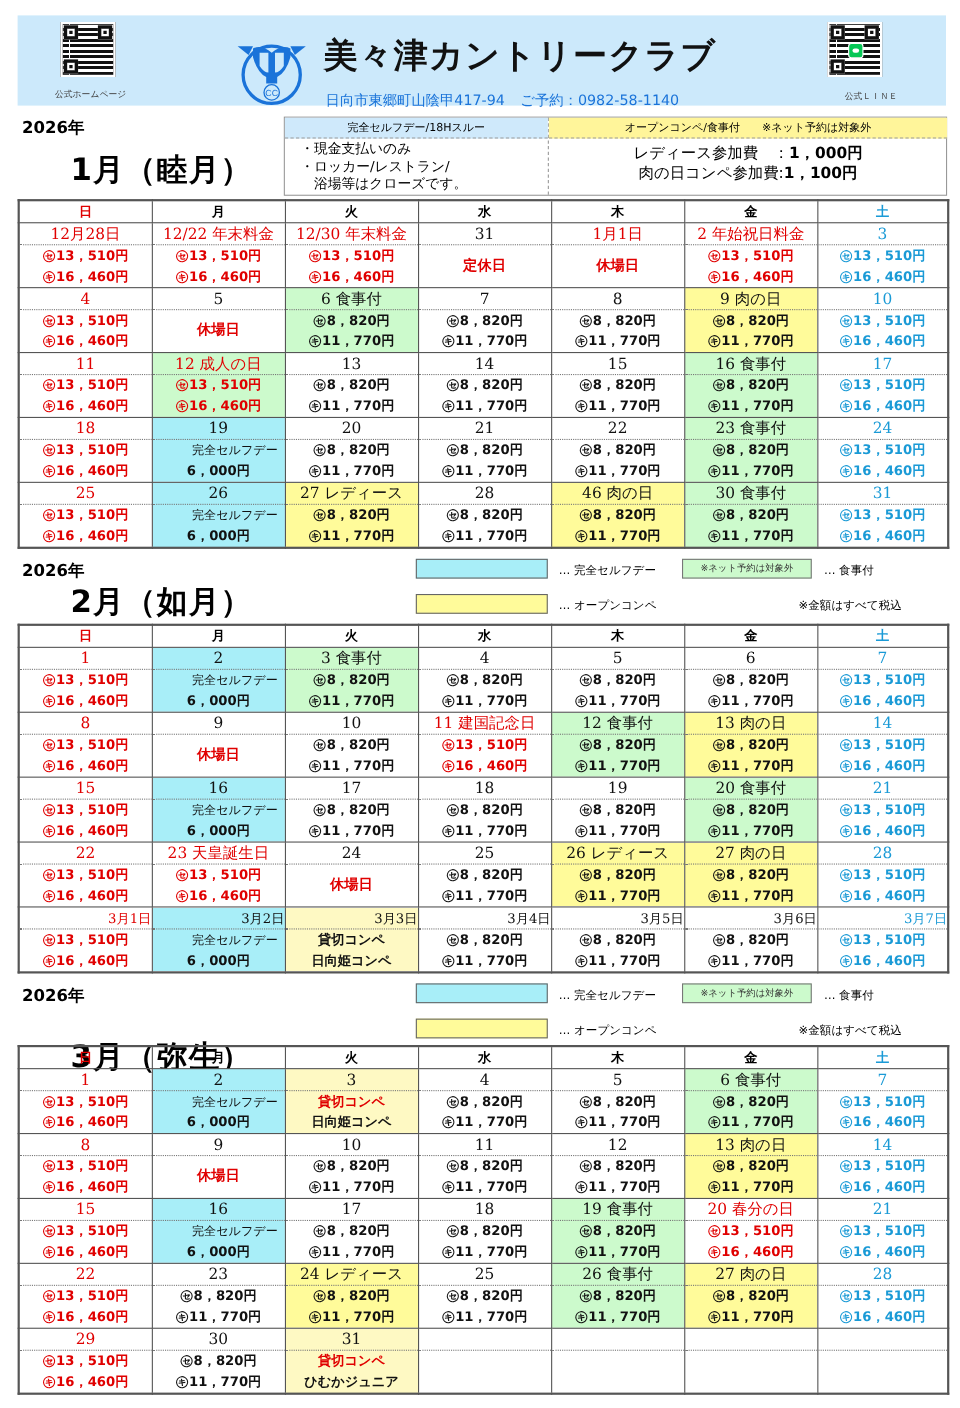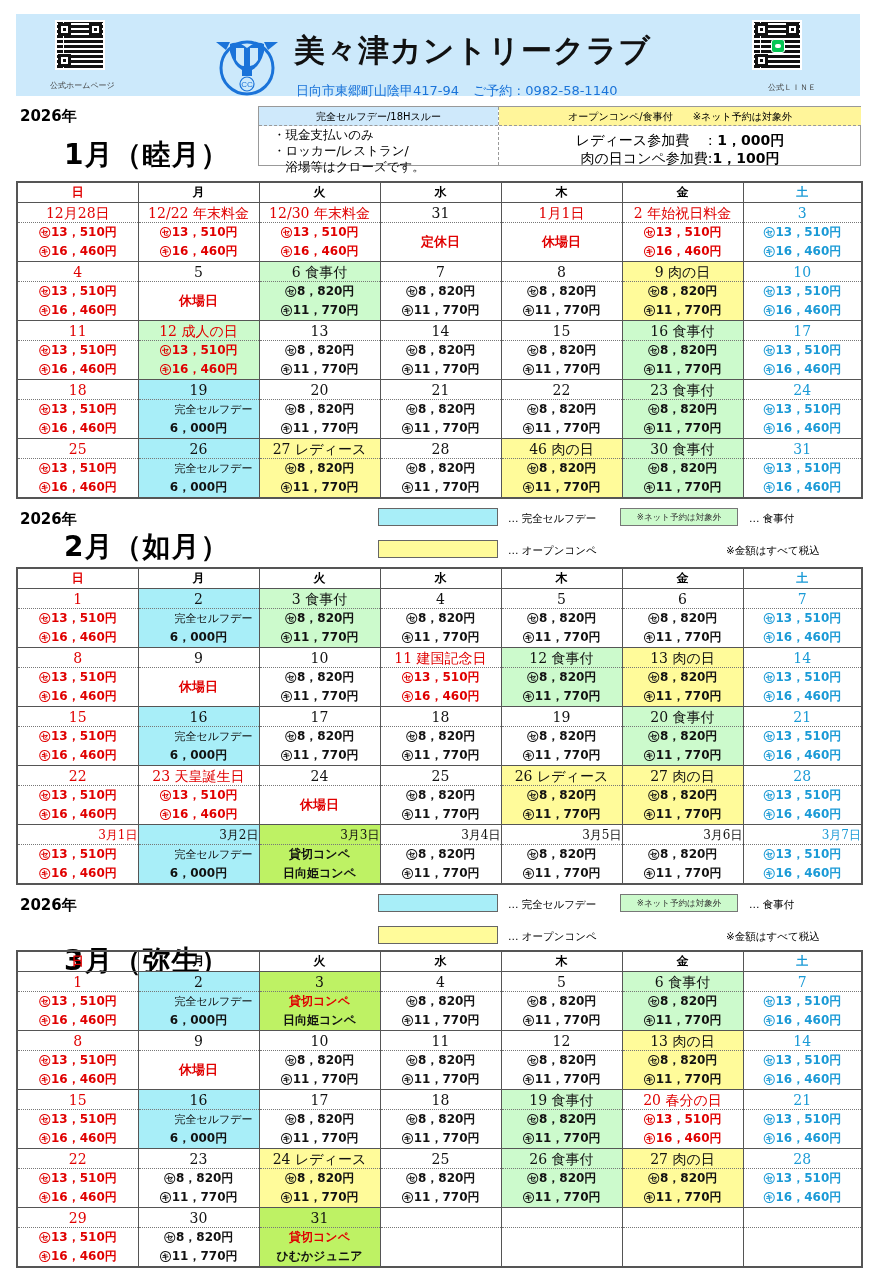--- a/index.html
+++ b/index.html
@@ -28,21 +28,21 @@
   .logo { position: absolute; left: 198px; top: 18px; width: 66px; height: 66px; }
   .club-name {
     position: absolute; left: 278px; top: 16px; font-family: "DejaVu Serif", "Liberation Serif", serif;
     font-size: 31px; font-weight: bold; letter-spacing: 1px; color: #111;
   }
   .club-addr { position: absolute; left: 280px; top: 68px; font-size: 13px; color: #1a73d9; white-space: nowrap; }
   .club-addr span + span { margin-left: 14px; }
   .year { position: absolute; left: 4px; font-size: 15px; font-weight: bold; }
   .mname { position: absolute; left: 48px; font-size: 28px; font-weight: bold; letter-spacing: 1px; }
 
-  .info-box { position: absolute; left: 258px; top: 106px; width: 603px; height: 60px; border: 1px solid #999; }
+  .info-box { position: absolute; left: 258px; top: 106px; width: 603px; height: 72px; border: 1px solid #999; }
   .info-left { position: absolute; left: 0; top: 0; width: 240px; height: 100%; border-right: 1px dashed #999; }
   .info-right { position: absolute; left: 240px; top: 0; width: 362px; height: 100%; }
   .info-hdr-blue { height: 19px; background: #cfe9fb; font-size: 10px; text-align: center; line-height: 19px; border-bottom: 1px dashed #999; }
   .info-hdr-yellow { height: 19px; background: #fff59a; font-size: 10px; text-align: center; line-height: 19px; border-bottom: 1px dashed #999; }
   .info-left .lines { font-size: 12.5px; line-height: 16px; padding: 1px 0 0 14px; }
   .info-right .fees { font-size: 14px; line-height: 18px; text-align: center; padding-top: 5px; }
   .info-right .fees b { font-weight: bold; }
 
   .legend { position: absolute; font-size: 10.5px; white-space: nowrap; }
   .legend-swatch { position: absolute; width: 120px; height: 18px; border: 1px solid #666; }
@@ -67,21 +67,21 @@
   .cell-body { height: 38px; display: flex; flex-direction: column; justify-content: center; font-size: 12px; font-weight: bold; line-height: 19px; }
   .cell-body.one { font-size: 13px; }
   .cell-body .note { font-weight: normal; font-size: 11px; padding-left: 30px; }
 
   .c-red { color: #e00000; }
   .c-blue { color: #1a9ad6; }
   .c-black { color: #111; }
   .bg-green { background: #ccfacc; }
   .bg-yellow { background: #fffb9a; }
   .bg-cyan { background: #a8eef8; }
-  .bg-pink { background: #bef264; }
+  .bg-pink { background: #fef9c3; }
 </style>
 </head>
 <body>
 
 <div class="banner">
   <div class="qr qr-home">
     <div class="finder" style="left:1px;top:1px"></div>
     <div class="finder" style="right:1px;top:1px"></div>
     <div class="finder" style="left:1px;bottom:1px"></div>
   </div>

